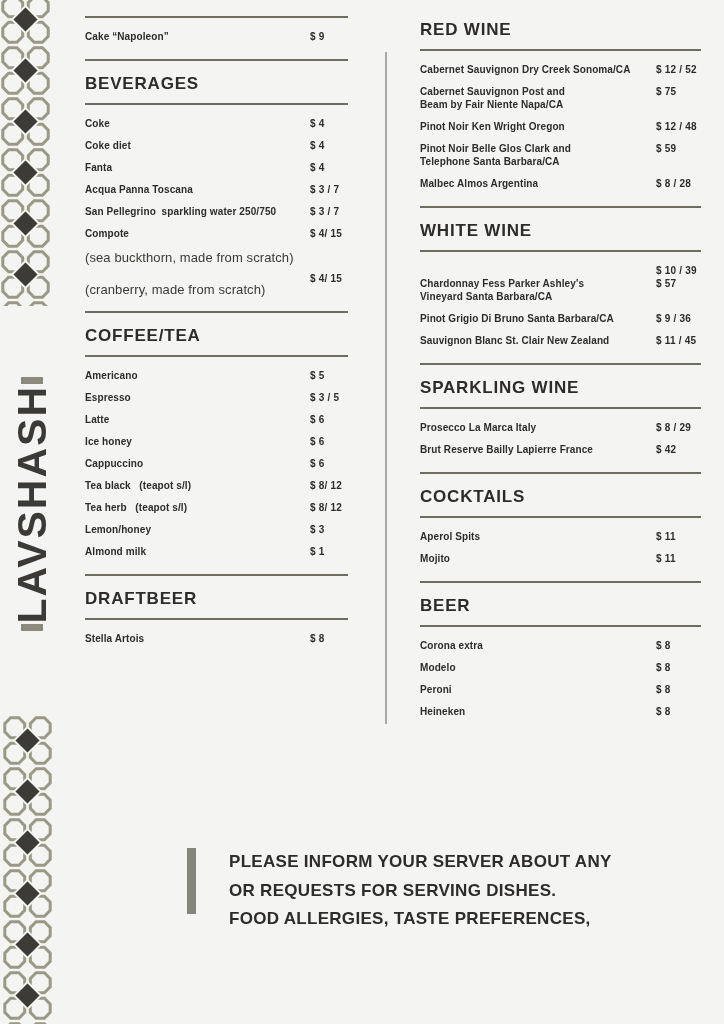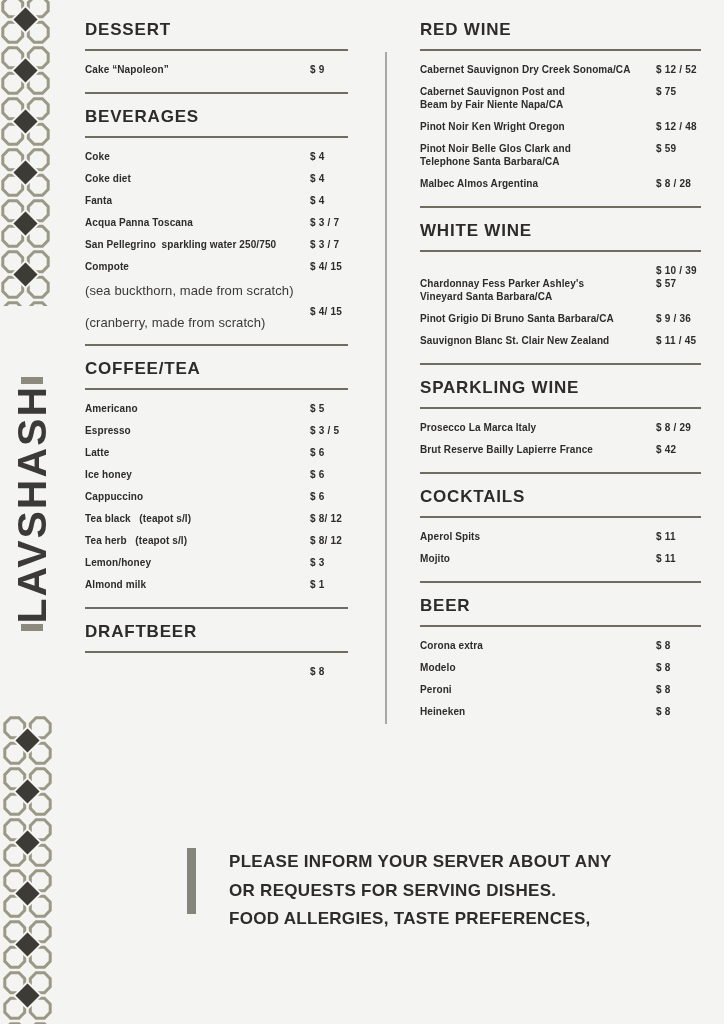--- a/index.html
+++ b/index.html
@@ -118,21 +118,20 @@
   <div class="brand">
     <div class="dash"></div>
     <div class="brand-text">LAVSHASH</div>
     <div class="dash"></div>
   </div>
 
   <div class="col-divider"></div>
 
   <div class="col col-left" id="col-left">
       <section class="menu-section">
-        <h2 class="sec-title">DESSERT</h2>
         <div class="rule"></div>
         <div class="items">
           <div class="row">
             <div class="name-wrap">
               <div class="name">Cake “Napoleon”</div>
             </div>
             <div class="price">$ 9</div>
           </div>
         </div>
       </section>
@@ -243,20 +242,23 @@
             </div>
             <div class="price">$ 1</div>
           </div>
         </div>
       </section>
       <section class="menu-section">
         <h2 class="sec-title">DRAFTBEER</h2>
         <div class="rule"></div>
         <div class="items">
           <div class="row">
+            <div class="name-wrap">
+              <div class="name">Stella Artois</div>
+            </div>
             <div class="price">$ 8</div>
           </div>
         </div>
       </section>
     </div>
   <div class="col col-right" id="col-right">
       <section class="menu-section">
         <h2 class="sec-title">RED WINE</h2>
         <div class="rule"></div>
         <div class="items">

